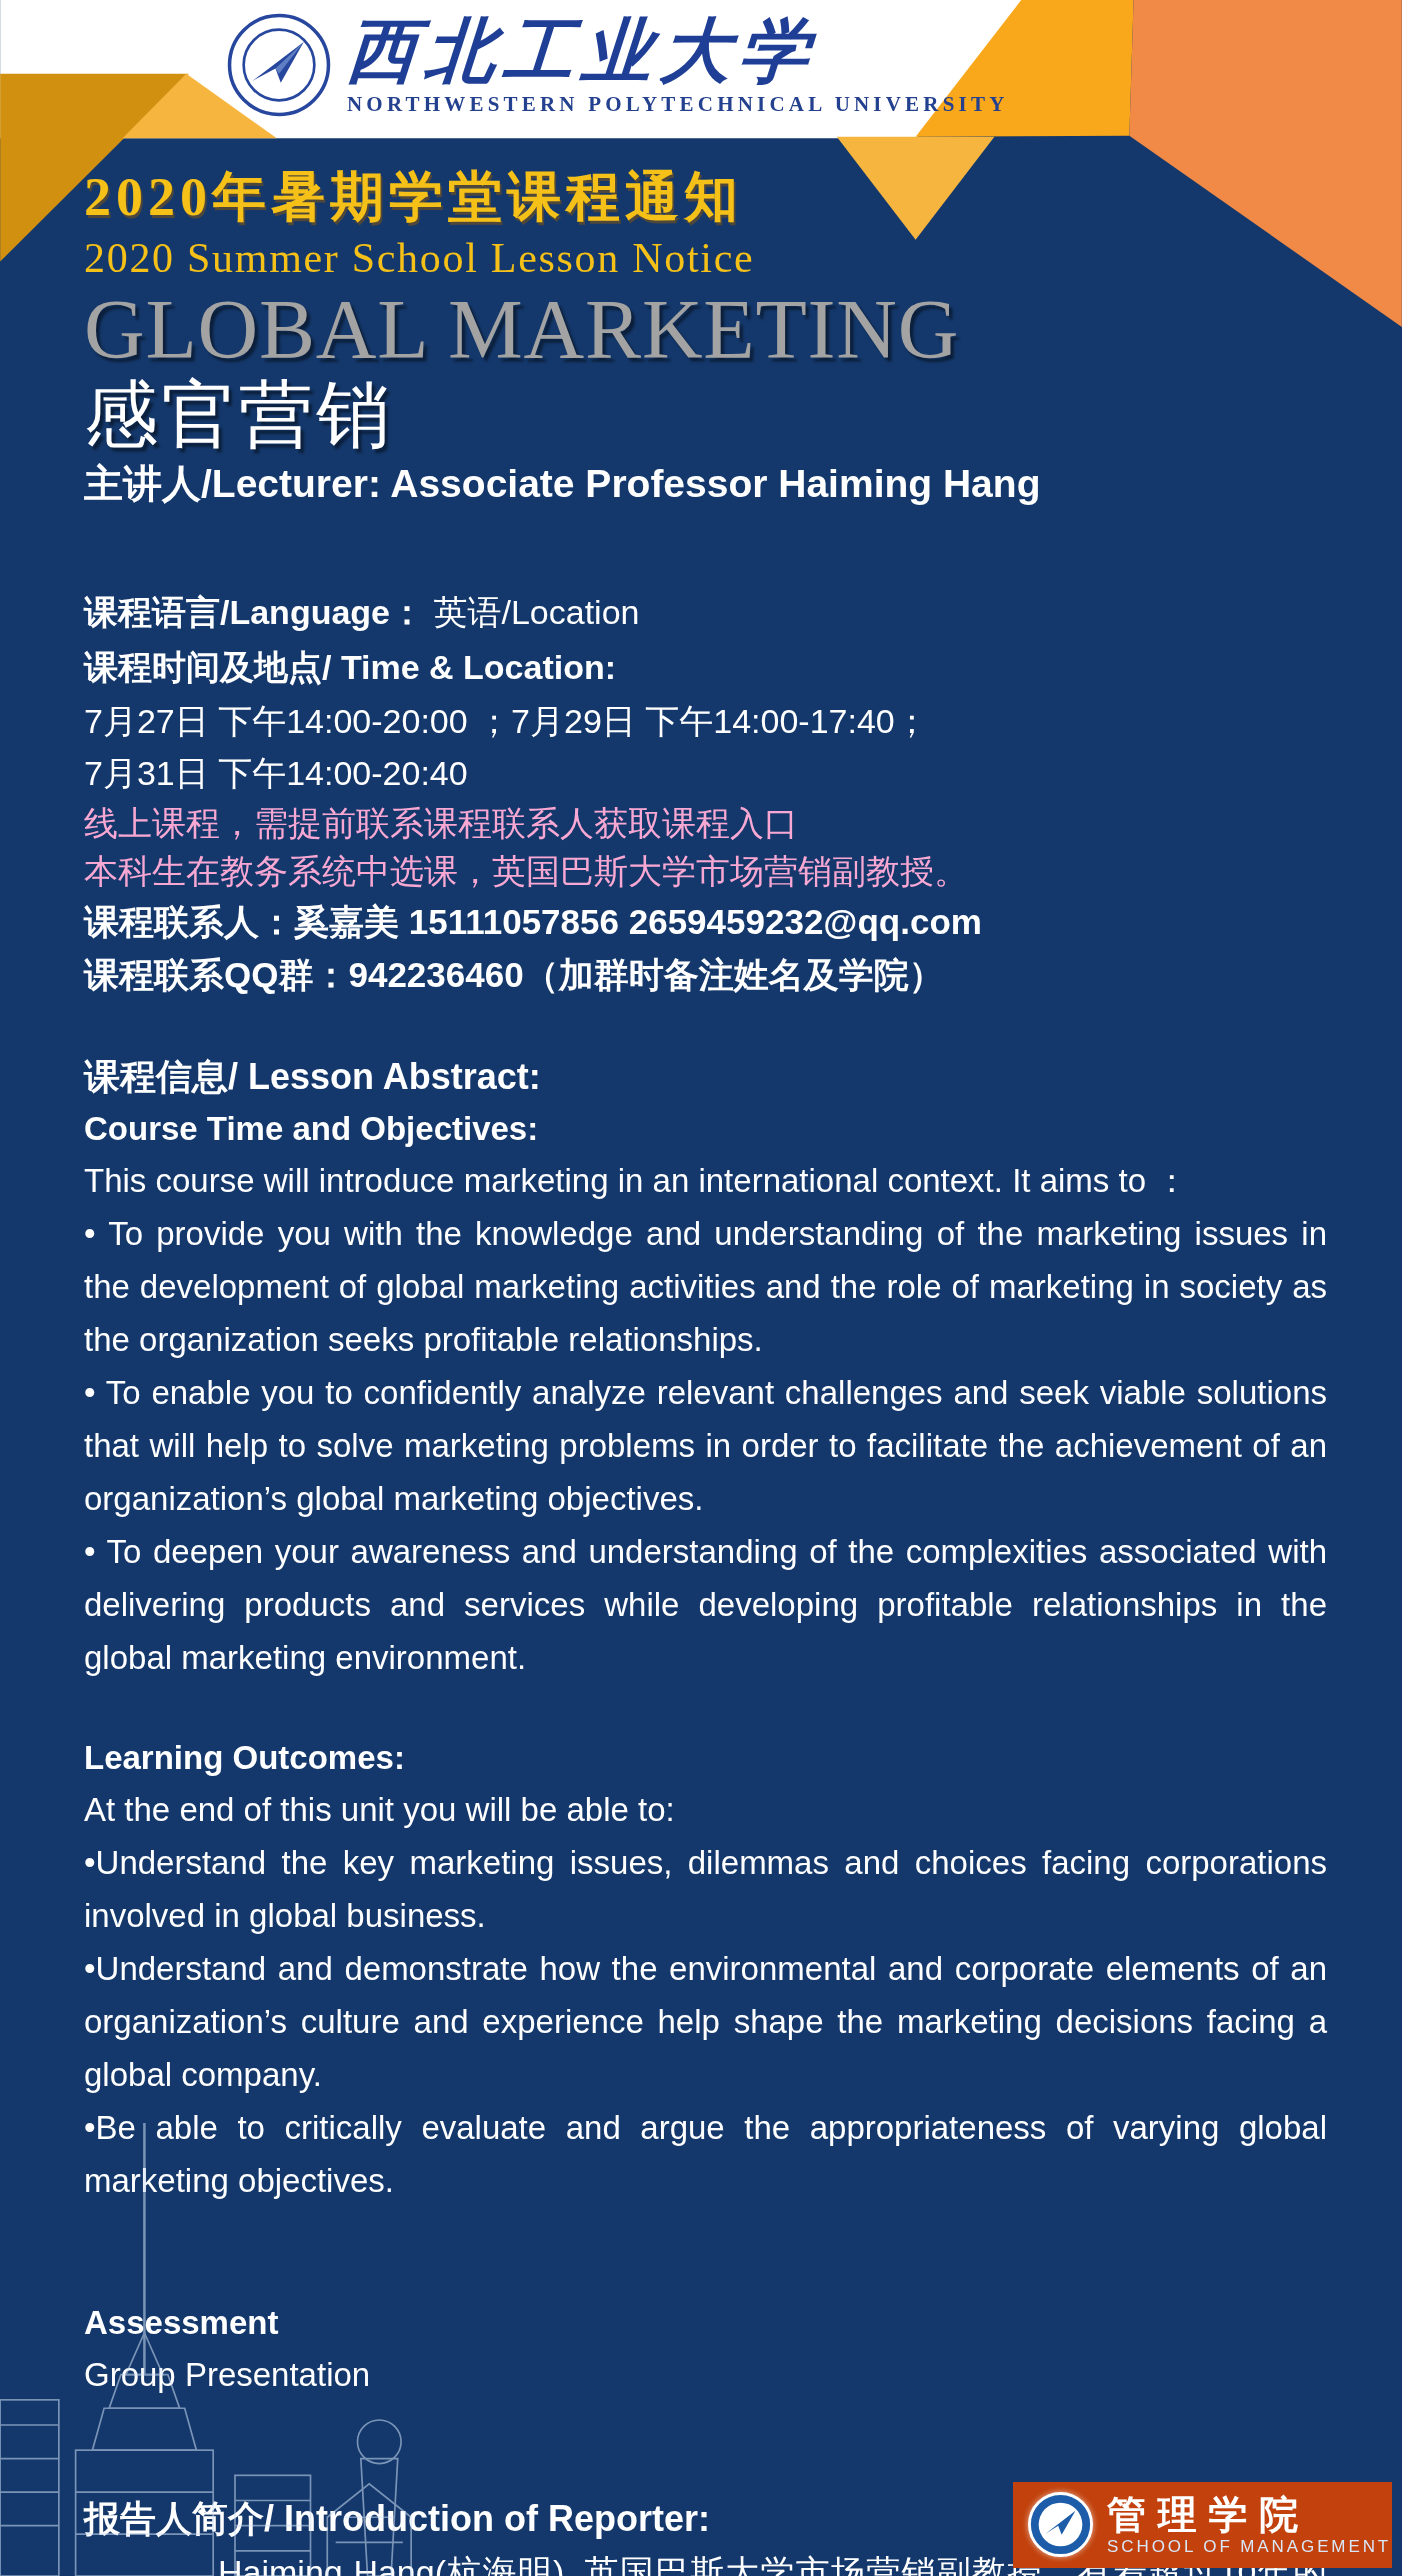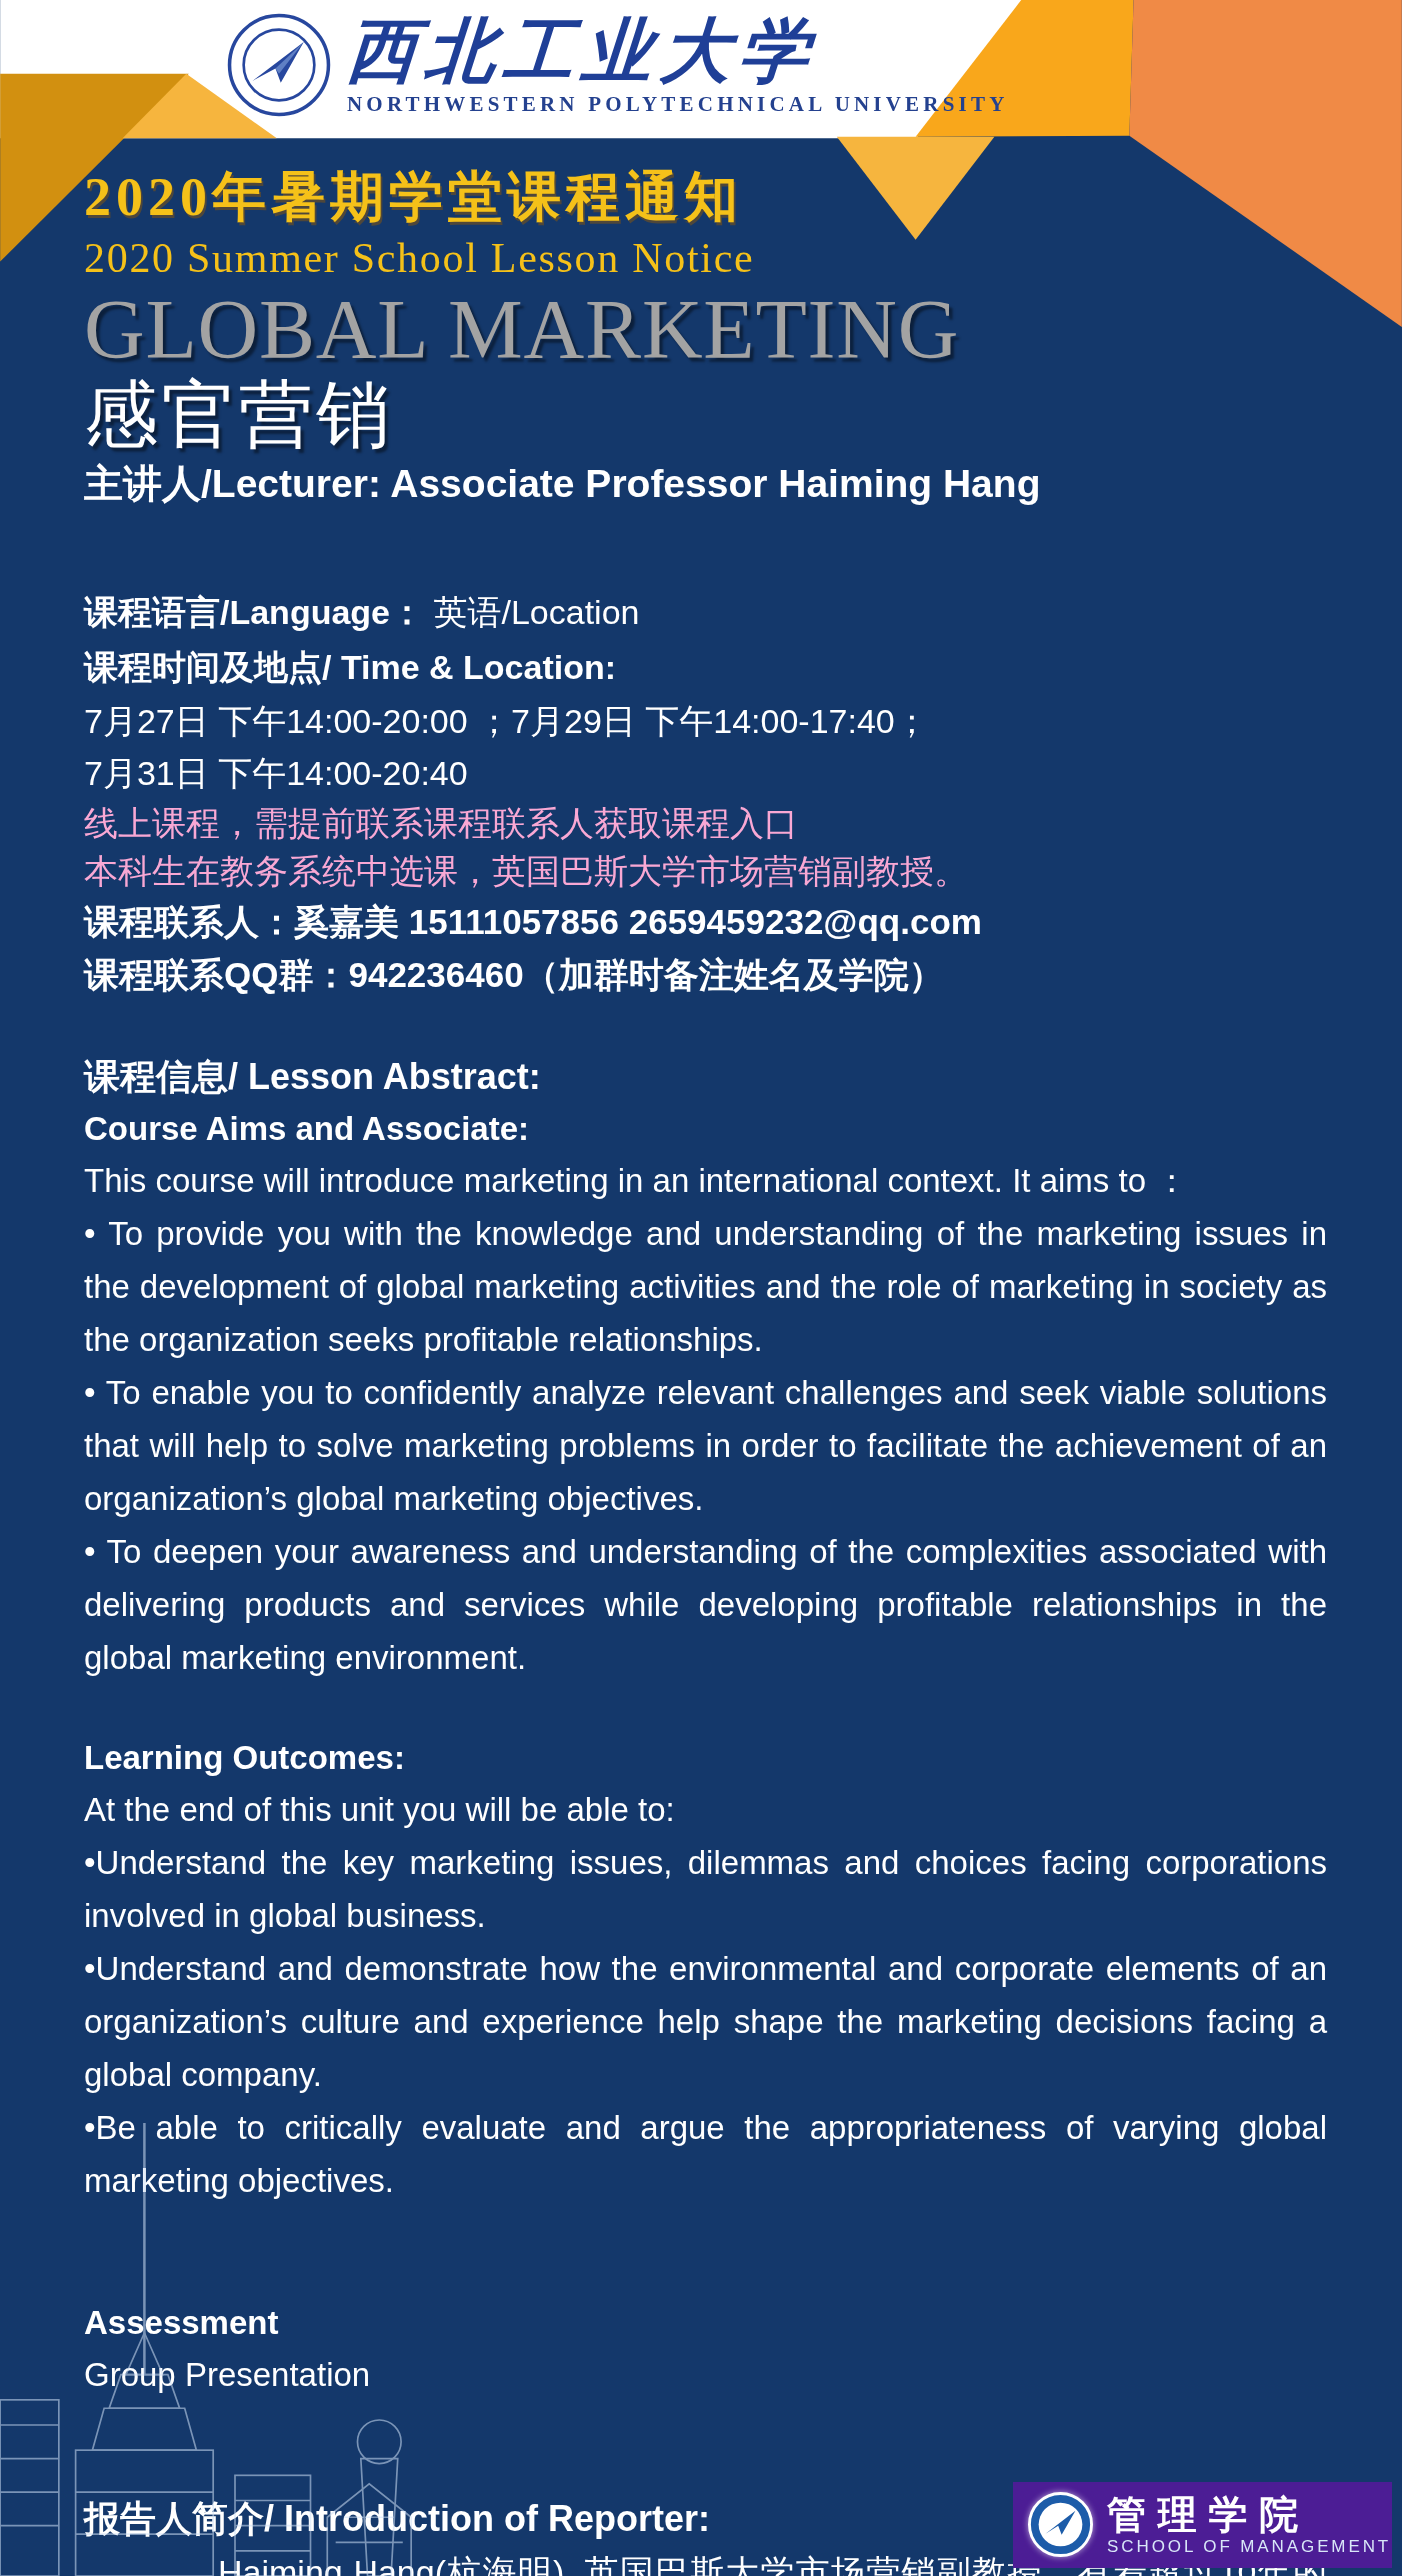--- a/index.html
+++ b/index.html
@@ -53,21 +53,21 @@
   .mt-sec{margin-top:49px;}
   .mt-big{margin-top:91px;}
   .reporter-p{
     font-size:34px;line-height:53px;font-weight:400;text-align:justify;margin:0;
     text-indent:134px;
   }
   
   .skyline{position:absolute;left:0;bottom:0;opacity:.55;}
   .school-panel{
     position:absolute;right:10px;bottom:8.4px;width:379px;height:86px;
-    background:#4c1d95;display:flex;align-items:center;gap:11.7px;padding-left:13.4px;box-sizing:border-box;
+    background:#c2410c;display:flex;align-items:center;gap:11.7px;padding-left:13.4px;box-sizing:border-box;
   }
   .school-seal{width:69px;height:69px;filter:drop-shadow(0 0 3.4px rgba(255,255,255,0.6));}
   .school-text{display:flex;flex-direction:column;}
   .school-zh{
     font-family:"Liberation Serif", serif;color:#FFFFFF;font-size:39px;line-height:44px;
     letter-spacing:11.7px;font-weight:700;white-space:nowrap;
   }
   .school-en{color:#D9E7F9;font-size:17px;line-height:20px;letter-spacing:2.9px;white-space:nowrap;}
 </style>
 </head>
@@ -113,21 +113,21 @@
       <span class="lbl">课程时间及地点/ Time &amp; Location:</span>
     </div>
     <div class="time-line">7月27日  下午14:00-20:00 ；7月29日  下午14:00-17:40；</div>
     <div class="time-line">7月31日  下午14:00-20:40</div>
     <div class="note-line">线上课程，需提前联系课程联系人获取课程入口</div>
     <div class="note-line">本科生在教务系统中选课，英国巴斯大学市场营销副教授。</div>
     <div class="contact-line">课程联系人：奚嘉美 15111057856  2659459232@qq.com</div>
     <div class="contact-line">课程联系QQ群：942236460（加群时备注姓名及学院）</div>
 
     <div class="sec-heading mt-sec">课程信息/ Lesson Abstract:</div>
-    <div class="sub-heading">Course Aims and Associate:</div>
+    <div class="sub-heading">Course Time and Objectives:</div>
     <p class="body-p">This course will introduce marketing in an international context. It aims to ：</p>
     <p class="body-p">• To provide you with the knowledge and understanding of the marketing issues in the development of global marketing activities and the role of marketing in society as the organization seeks profitable relationships.</p>
     <p class="body-p">• To enable you to confidently analyze relevant challenges and seek viable solutions that will help to solve marketing problems in order to facilitate the achievement of an organization’s global marketing objectives.</p>
     <p class="body-p">• To deepen your awareness and understanding of the complexities associated with delivering products and services while developing profitable relationships in the global marketing environment.</p>
 
     <div class="sub-heading mt-sec">Learning Outcomes:</div>
     <p class="body-p">At the end of this unit you will be able to:</p>
     <p class="body-p">•Understand the key marketing issues, dilemmas and choices facing corporations involved in global business.</p>
     <p class="body-p">•Understand and demonstrate how the environmental and corporate elements of an organization’s culture and experience help shape the marketing decisions facing a global company.</p>
     <p class="body-p">•Be able to critically evaluate and argue the appropriateness of varying global marketing objectives.</p>

